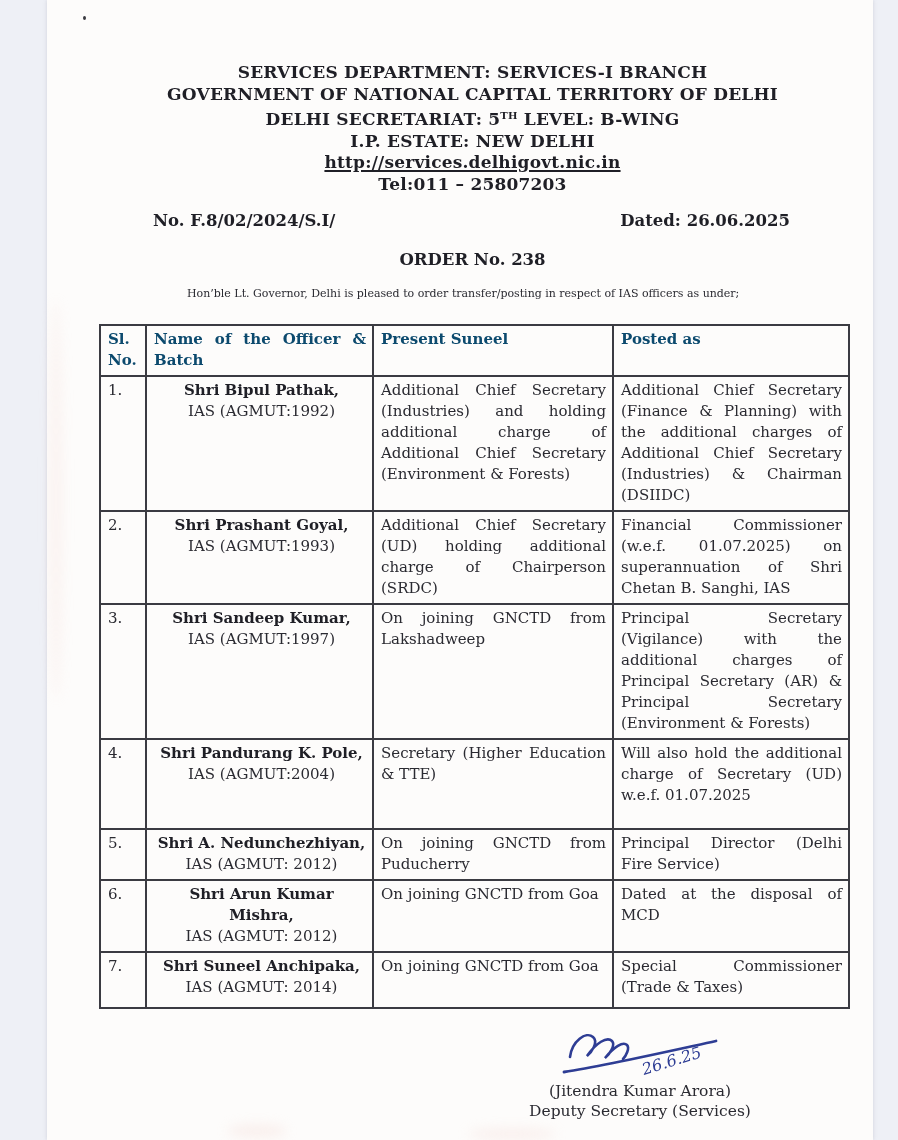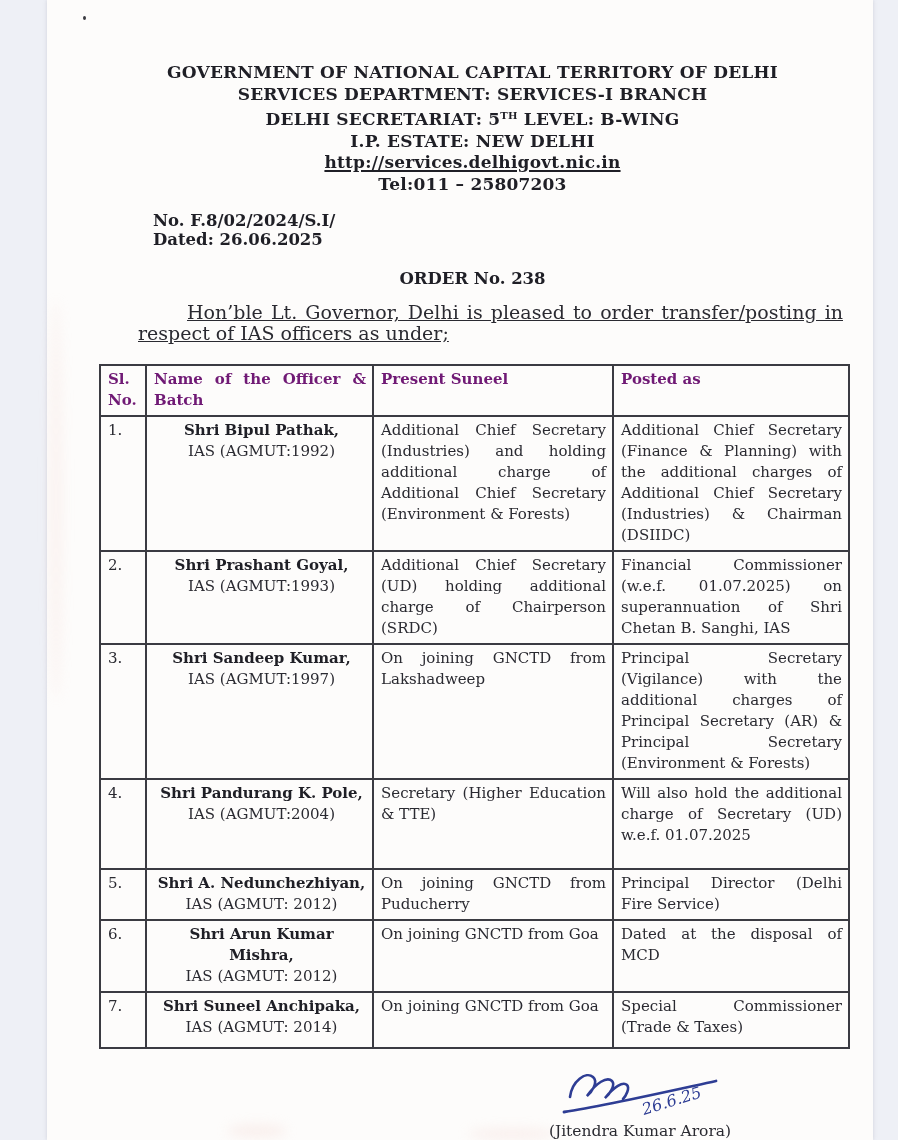--- a/index.html
+++ b/index.html
@@ -39,52 +39,52 @@
   
   .letterhead { text-align: center; font-weight: bold; color: #1f1f26; }
   .lh-line { font-size: 17px; line-height: 21.5px; letter-spacing: .2px; }
   .lh-line sup { font-size: 10px; vertical-align: 6px; }
   .lh-line.website { text-decoration: underline; text-decoration-thickness: 2px; text-underline-offset: 2px; }
   
   .ref-row {
     display: flex; justify-content: space-between;
     margin-top: 16px;
     padding-left: 58px; padding-right: 60px;
-    font-weight: bold; font-size: 16.5px; color: #1f1f26; flex-direction: column;
+    font-weight: bold; font-size: 16.5px; color: #1f1f26;
   }
   .order-title {
     text-align: center; font-weight: bold; font-size: 16.5px;
     margin-top: 20px; color: #1f1f26;
   }
   
   .intro {
     margin: 14px auto 0 43px;
     width: 705px;
-    font-size: 19px; line-height: 21px;
-    text-align: justify; text-indent: 49px; text-decoration: underline;
+    font-size: 11px; line-height: 21px;
+    text-align: justify; text-indent: 49px;
   }
   
   table.order-table {
     margin-top: 20px; margin-left: 4px;
     border-collapse: collapse;
     table-layout: fixed;
     width: 749px;
     font-size: 15px; line-height: 21px;
   }
   .order-table col.c-sl   { width: 46px; }
   .order-table col.c-name { width: 227px; }
   .order-table col.c-pp   { width: 240px; }
   .order-table col.c-pa   { width: 236px; }
   .order-table td, .order-table th {
     border: 2px solid #3b3b42;
     vertical-align: top;
     padding: 3px 6px 4px 7px;
     text-align: justify;
   }
-  .order-table th { font-weight: bold; color: #701a75; }
+  .order-table th { font-weight: bold; color: #0c4a6e; }
   .order-table th.h-sl, .order-table th.h-pp, .order-table th.h-pa { text-align: left; }
   .order-table td.sl { text-align: left; }
   .order-table td.name-cell { text-align: center; padding-left: 10px; }
   .officer-name { font-weight: bold; color: #1f1f26; }
   .officer-batch { font-weight: normal; }
   
   .sig-block {
     margin-top: 16px;
     margin-left: auto; margin-right: 70px;
     width: 280px;
@@ -101,22 +101,22 @@
 <div class="canvas">
   <div class="page">
     <div class="artifact-dot"></div>
     <div class="smudge s1"></div>
     <div class="smudge s2"></div>
     <div class="smudge s3"></div>
 
     <div class="content">
 
       <div class="letterhead">
+        <div class="lh-line">SERVICES DEPARTMENT: SERVICES-I BRANCH</div>
         <div class="lh-line">GOVERNMENT OF NATIONAL CAPITAL TERRITORY OF DELHI</div>
-        <div class="lh-line">SERVICES DEPARTMENT: SERVICES-I BRANCH</div>
         <div class="lh-line"><span>DELHI SECRETARIAT: 5</span><sup>TH</sup><span> LEVEL: B-WING</span></div>
         <div class="lh-line">I.P. ESTATE: NEW DELHI</div>
         <div class="lh-line website">http://services.delhigovt.nic.in</div>
         <div class="lh-line tel">Tel:011 – 25807203</div>
       </div>
 
       <div class="ref-row">
         <span class="file-no">No. F.8/02/2024/S.I/</span>
         <span class="dated">Dated: 26.06.2025</span>
       </div>

